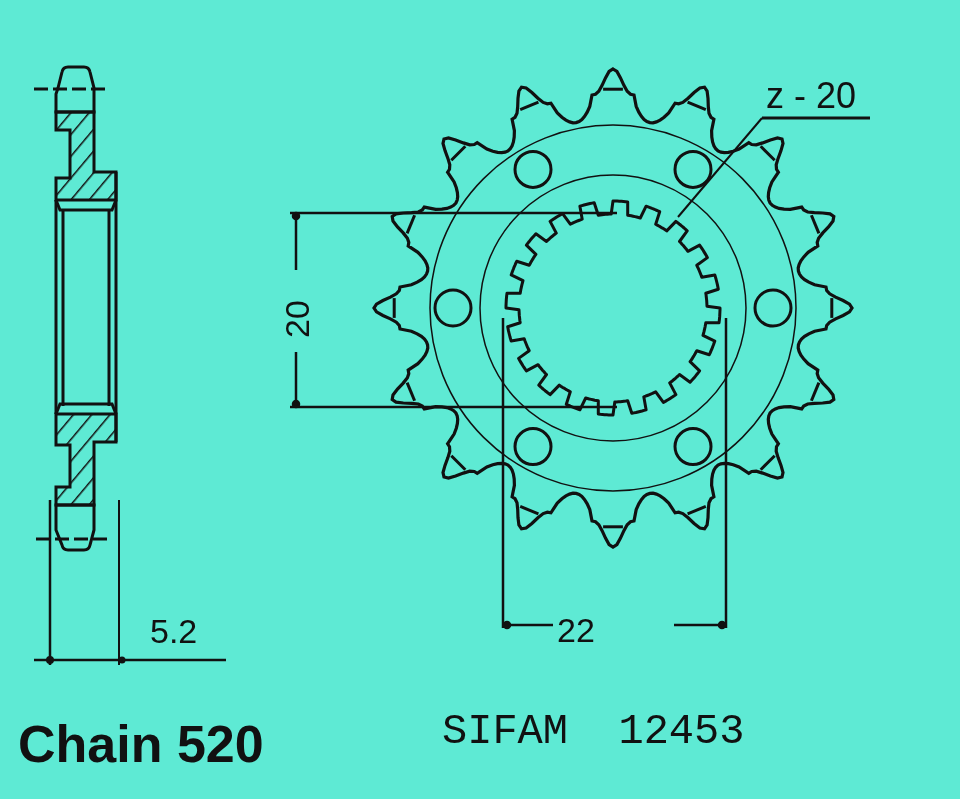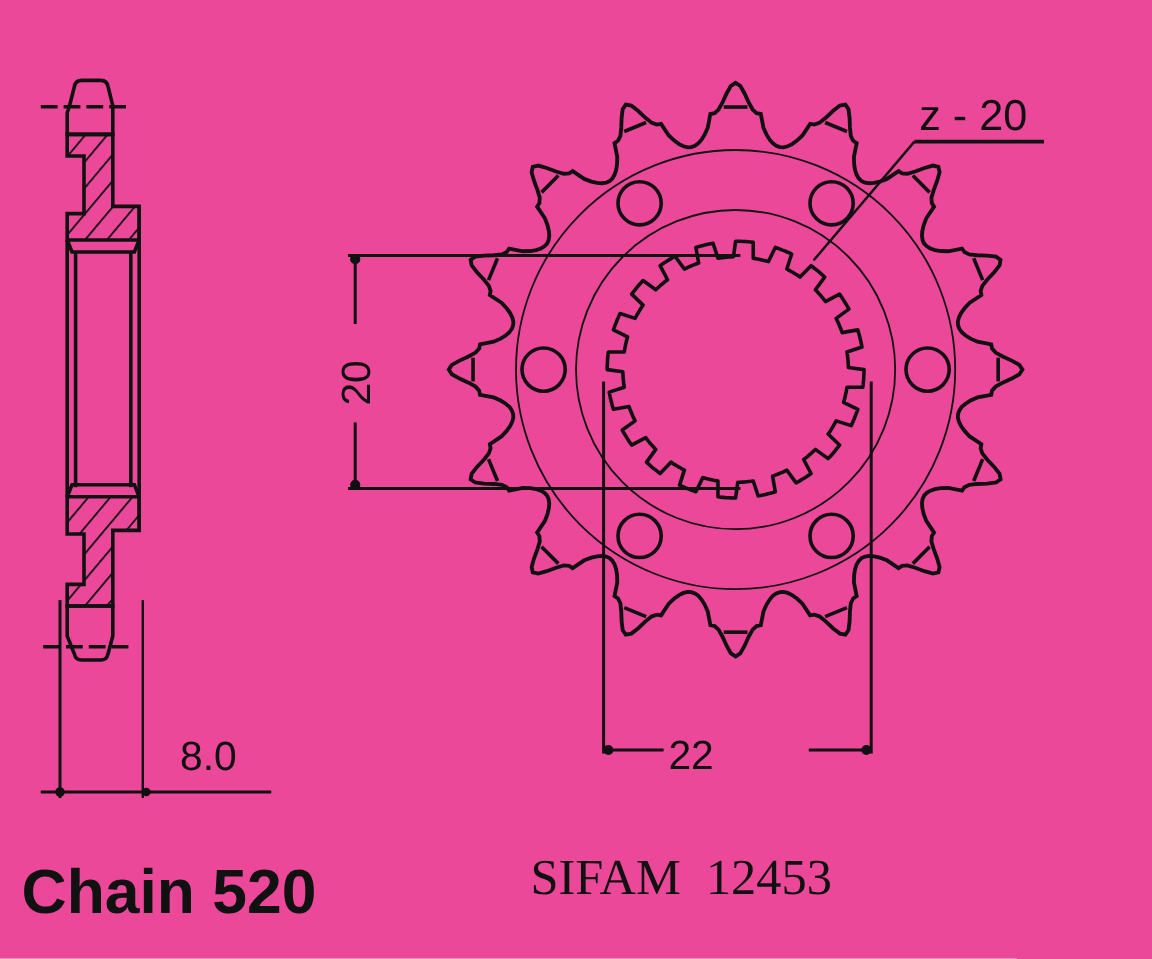--- a/index.html
+++ b/index.html
@@ -1,24 +1,24 @@
 <!DOCTYPE html>
 <html><head>
 <meta charset="utf-8">
 <style>
   html, body { margin: 0; padding: 0; background: #ffffff; }
-  #stage { position: relative; width: 960px; height: 799px; background: #ec4899; overflow: hidden; }
+  #stage { position: relative; width: 960px; height: 799px; background: #5eead4; overflow: hidden; }
   svg { position: absolute; left: 0; top: 0; }
   .lbl { position: absolute; color: #111; white-space: nowrap; }
   .dim { font-family: "Liberation Sans", sans-serif; font-size: 34px; font-weight: normal; }
   .zlabel { left: 766px; top: 75px; font-family: "Liberation Sans", sans-serif; font-size: 36px; }
   .d20 { left: 266px; top: 290px; transform: rotate(-90deg); transform-origin: 30px 18px; }
   .d22 { left: 557px; top: 611px; }
   .d92 { left: 150px; top: 612px; }
-  .partno { left: 442px; top: 708px; font-family: Liberation Serif, serif; font-size: 42px; letter-spacing: 0px; }
+  .partno { left: 442px; top: 708px; font-family: Liberation Mono, monospace; font-size: 42px; letter-spacing: 0px; }
   .chain { left: 18px; top: 714px; font-family: "Liberation Sans", sans-serif; font-size: 52px; font-weight: bold; }
 </style>
 </head>
 <body>
 
 <div id="stage">
 
   <svg id="art" width="960" height="799" viewBox="0 0 960 799">
 
     <g stroke="#111" fill="none" stroke-width="3">
@@ -100,19 +100,19 @@
       <circle cx="722" cy="625" r="3" fill="#111"></circle>
 
       <line x1="678" y1="217" x2="762" y2="118" stroke-width="2"></line>
       <line x1="762" y1="118" x2="870" y2="118" stroke-width="3"></line>
     </g>
   </svg>
 
   <span class="lbl zlabel">z - 20</span>
   <span class="lbl dim d20">20</span>
   <span class="lbl dim d22">22</span>
-  <span class="lbl dim d92">8.0</span>
+  <span class="lbl dim d92">5.2</span>
 
   <div class="lbl partno">
     <span>SIFAM</span>&nbsp;&nbsp;<span>12453</span>
   </div>
   <span class="lbl chain">Chain 520</span>
 </div>
 
 </body></html>

